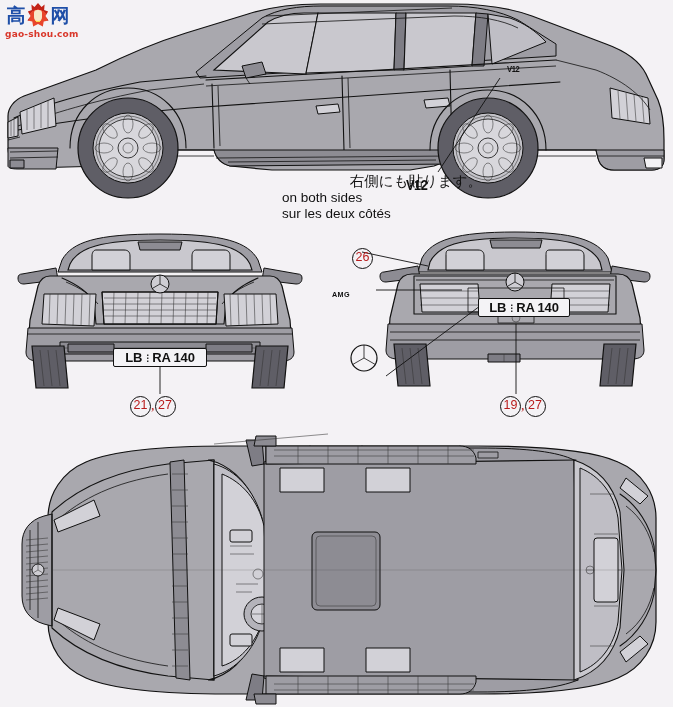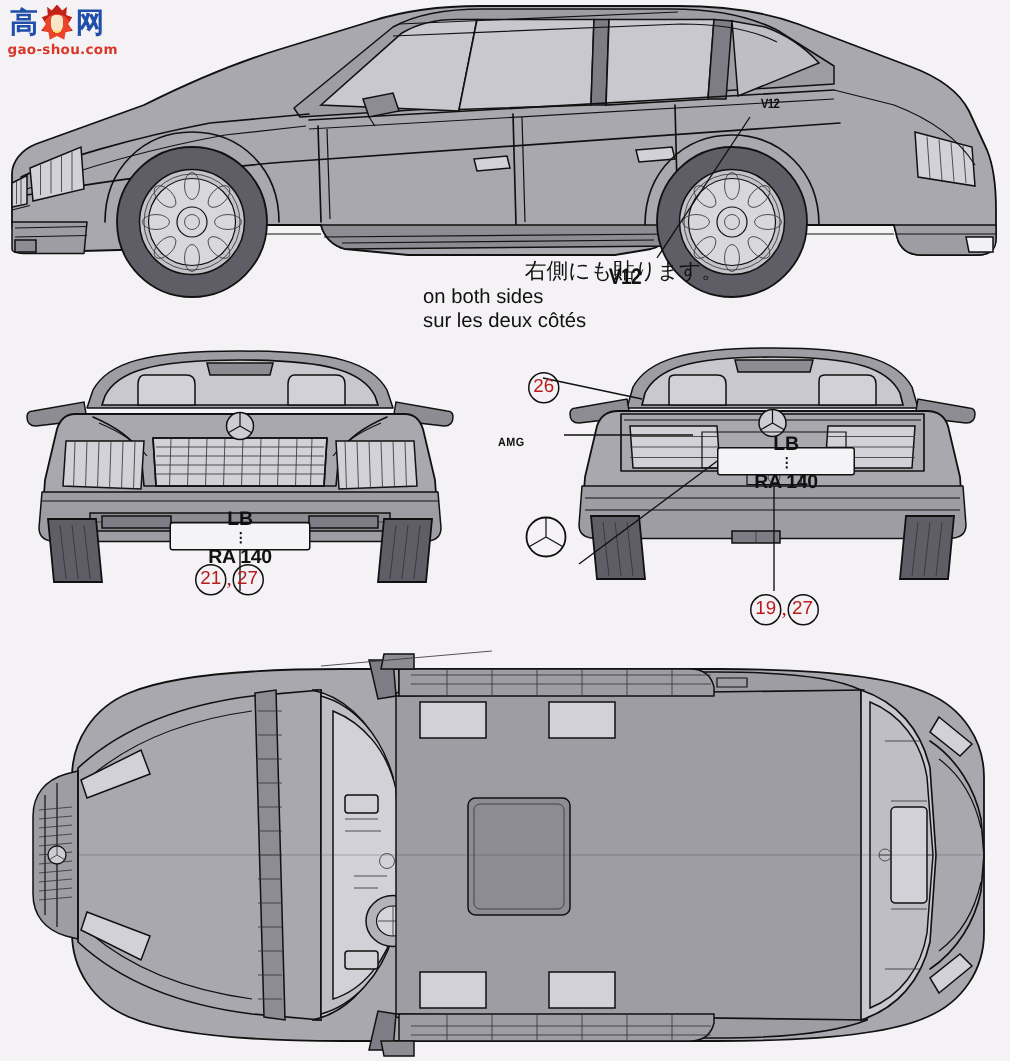--- a/index.html
+++ b/index.html
@@ -75,34 +75,34 @@
 
   .callout{
     position:absolute;color:#b91c1c;font-size:14px;white-space:nowrap;
     font-family:"Liberation Serif", serif;
   }
   .circ{
     display:inline-block;border:1.2px solid #111;border-radius:50%;
     width:19px;height:19px;line-height:17px;text-align:center;font-size:12.5px;
     vertical-align:middle;font-family:"Liberation Sans", sans-serif;
   }
-  #callout-front{left:130px;top:376px;}
+  #callout-front{left:130px;top:396px;}
   #callout-rear{left:500px;top:396px;}
   #callout-26{left:352px;top:248px;}
 
   .amgtxt{
     position:absolute;font-size:8px;font-weight:bold;letter-spacing:.4px;
     color:#111;font-family:"Liberation Sans", sans-serif;transform:scaleX(.9);
   }
   #amg-rear{left:331px;top:290px;}
 
   .plate{
     position:absolute;background:#f4f3f6;border:1.3px solid #111;border-radius:2px;
     color:#111;font-family:"Liberation Sans", sans-serif;font-weight:bold;
-    display:flex;align-items:center;justify-content:center;letter-spacing:-.2px;flex-direction:column;
+    display:flex;align-items:center;justify-content:center;letter-spacing:-.2px;
   }
   #plate-front{left:113px;top:348px;width:92px;height:17px;font-size:13px;}
   #plate-rear{left:478px;top:298px;width:90px;height:17px;font-size:13px;}
   .plate .sep{font-size:9px;margin:0 1px;letter-spacing:-1px;}
 </style>
 </head>
 <body>
 
 <div id="sheet">
 

